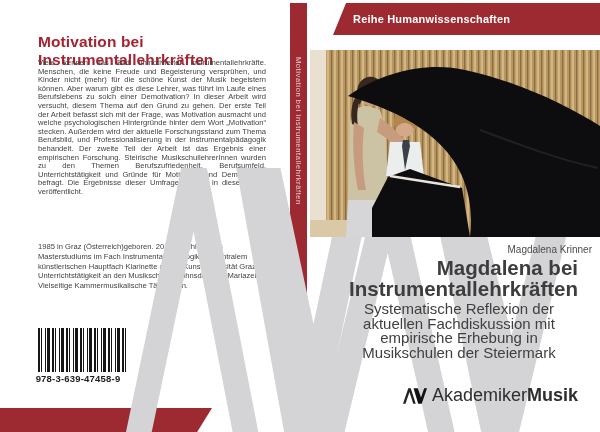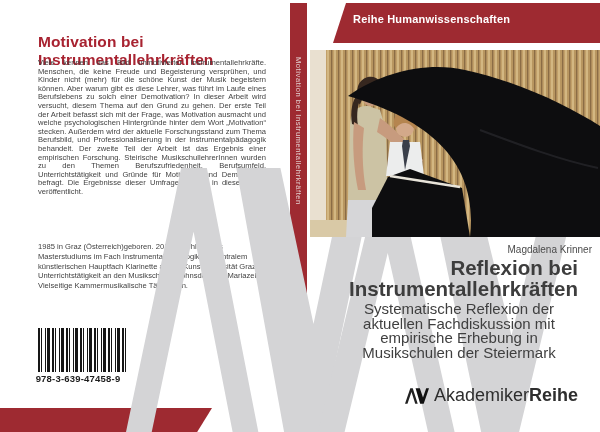--- a/index.html
+++ b/index.html
@@ -19,21 +19,21 @@
 
   
   .spine{position:absolute;left:290px;top:3px;width:17px;height:429px;background:#9e2a31;}
   .spine-shadow{position:absolute;left:0;bottom:0;width:100%;height:7px;background:#3c1216;}
   .spine-text{position:absolute;left:4px;writing-mode:vertical-rl;font-size:7.5px;letter-spacing:.6px;color:#e3d0d0;white-space:nowrap;}
   .spine-title{top:54px;}
   .spine-author{top:340px;}
 
   
   .front{position:absolute;left:307px;top:0;width:293px;height:432px;background:#fff;}
-  .series-band{position:absolute;left:333px;top:3px;width:267px;height:40px;background:#9e2a31;
+  .series-band{position:absolute;left:333px;top:3px;width:267px;height:32px;background:#9e2a31;
     clip-path:polygon(13px 0,100% 0,100% 100%,0 100%);z-index:4;}
   .series-band span{display:block;padding-left:20px;line-height:32px;font-size:11px;font-weight:bold;color:#ffffff;letter-spacing:.2px;}
   .photo{position:absolute;left:310px;top:50px;width:290px;height:187px;z-index:3;}
   .front-author{position:absolute;right:8px;top:244px;font-size:10px;color:#4b4b4b;text-align:right;z-index:4;}
   .front-title{position:absolute;right:22px;top:257px;width:290px;text-align:right;font-size:20.5px;line-height:21px;font-weight:bold;color:#3d3d3d;z-index:4;}
   .front-subtitle{position:absolute;right:22px;top:302px;width:238px;text-align:center;font-size:15px;line-height:14.5px;color:#3f3f3f;z-index:4;}
   .publisher{position:absolute;right:22px;top:385px;display:flex;align-items:center;gap:5px;z-index:4;}
   .publisher .word{font-size:18px;color:#2e2e2e;}
   .publisher .bold{font-weight:bold;}
 
@@ -112,29 +112,29 @@
       <path d="M38,46 C75,20 120,12 155,20 C210,32 258,56 290,76 L290,187 L160,187 C168,118 128,72 38,46 Z" fill="#0d0d0f"></path>
       <path d="M62,187 L160,187 L152,138 L100,119 L78,127 L62,158 Z" fill="#0d0d0f"></path>
       <path d="M80,126 L150,137" stroke="#e8e4da" stroke-width="2.4" fill="none"></path>
       <path d="M170,80 C210,95 250,110 288,118" stroke="#2a2a2e" stroke-width="2" fill="none" opacity="0.7"></path>
     </g>
   </svg>
 
   <div class="front-author">Magdalena Krinner</div>
 
   <div class="front-title">
-    <span>Reflexion bei</span><br>
+    <span>Magdalena bei</span><br>
     <span>Instrumentallehrkräften</span>
   </div>
 
   <div class="front-subtitle">Systematische Reflexion der aktuellen Fachdiskussion mit empirische Erhebung in Musikschulen der Steiermark</div>
 
   <div class="publisher">
     <svg width="24" height="16" viewBox="0 0 34 22">
       <path fill="#222222" d="M0,22 L7.5,0 L11,0 L3.5,22 Z M7.5,0 L11,0 L18,22 L14.5,22 Z"></path>
       <path fill="#111111" d="M15,0 L21,0 L25.5,13 L30,0 L34,0 L26.5,22 L21.5,22 Z"></path>
     </svg>
     <span>
-      <span class="word">Akademiker</span><span class="word bold">Reihe</span>
+      <span class="word">Akademiker</span><span class="word bold">Musik</span>
     </span>
   </div>
 
 </div>
 
 </body></html>

